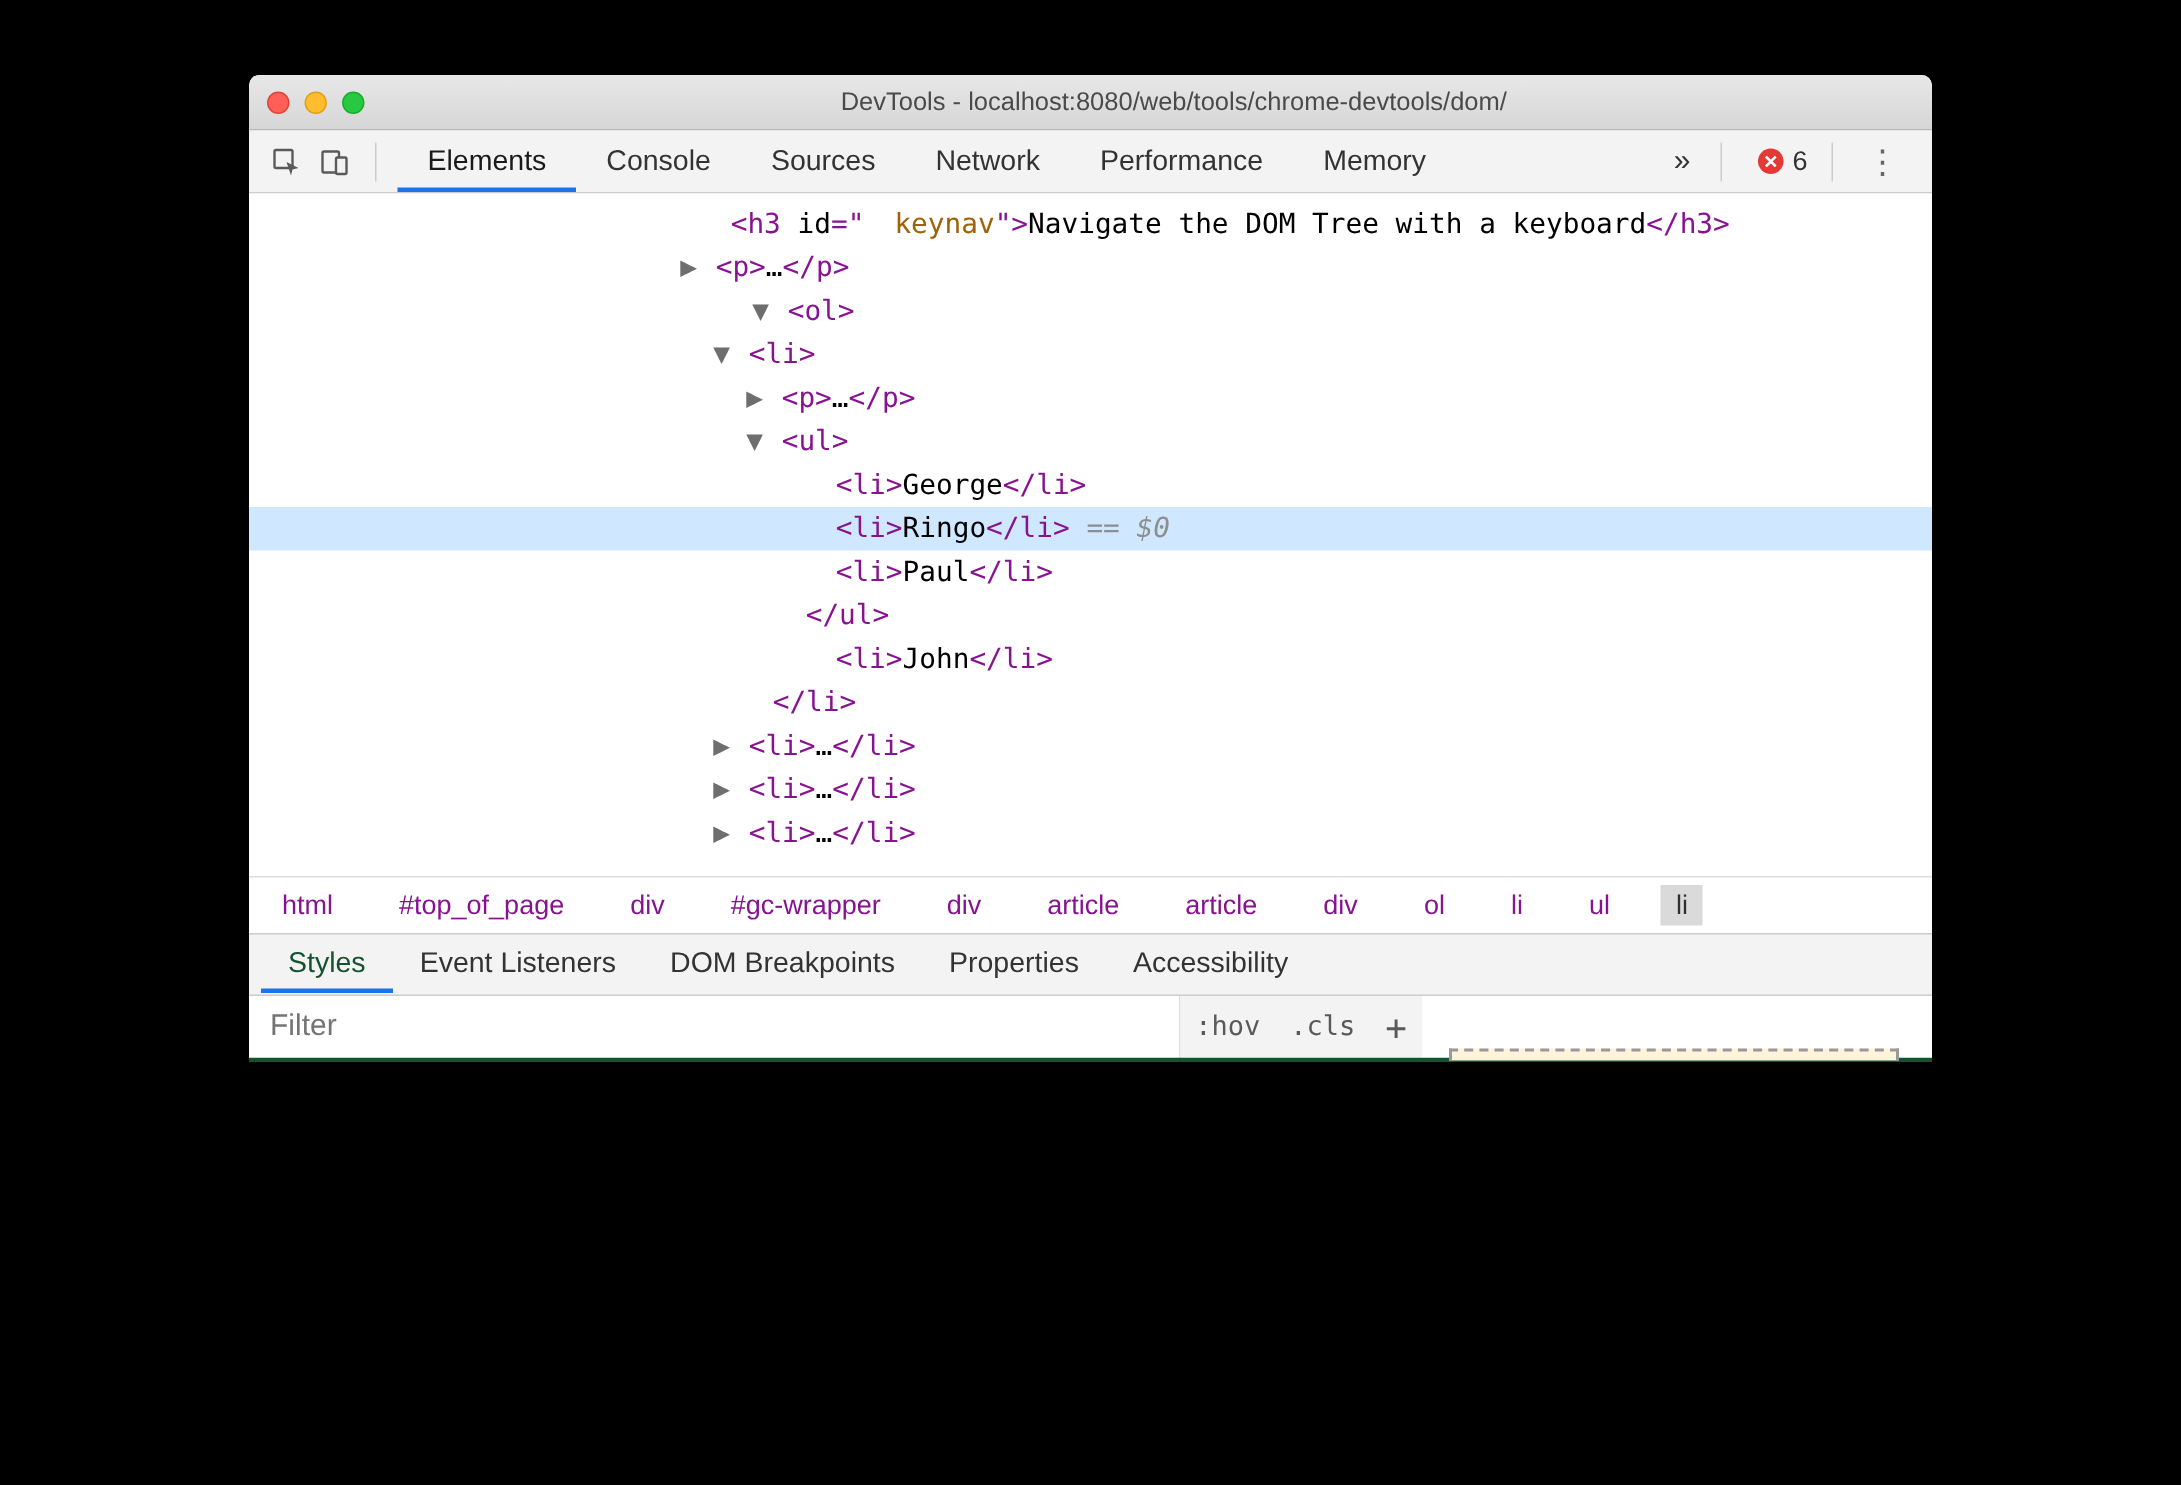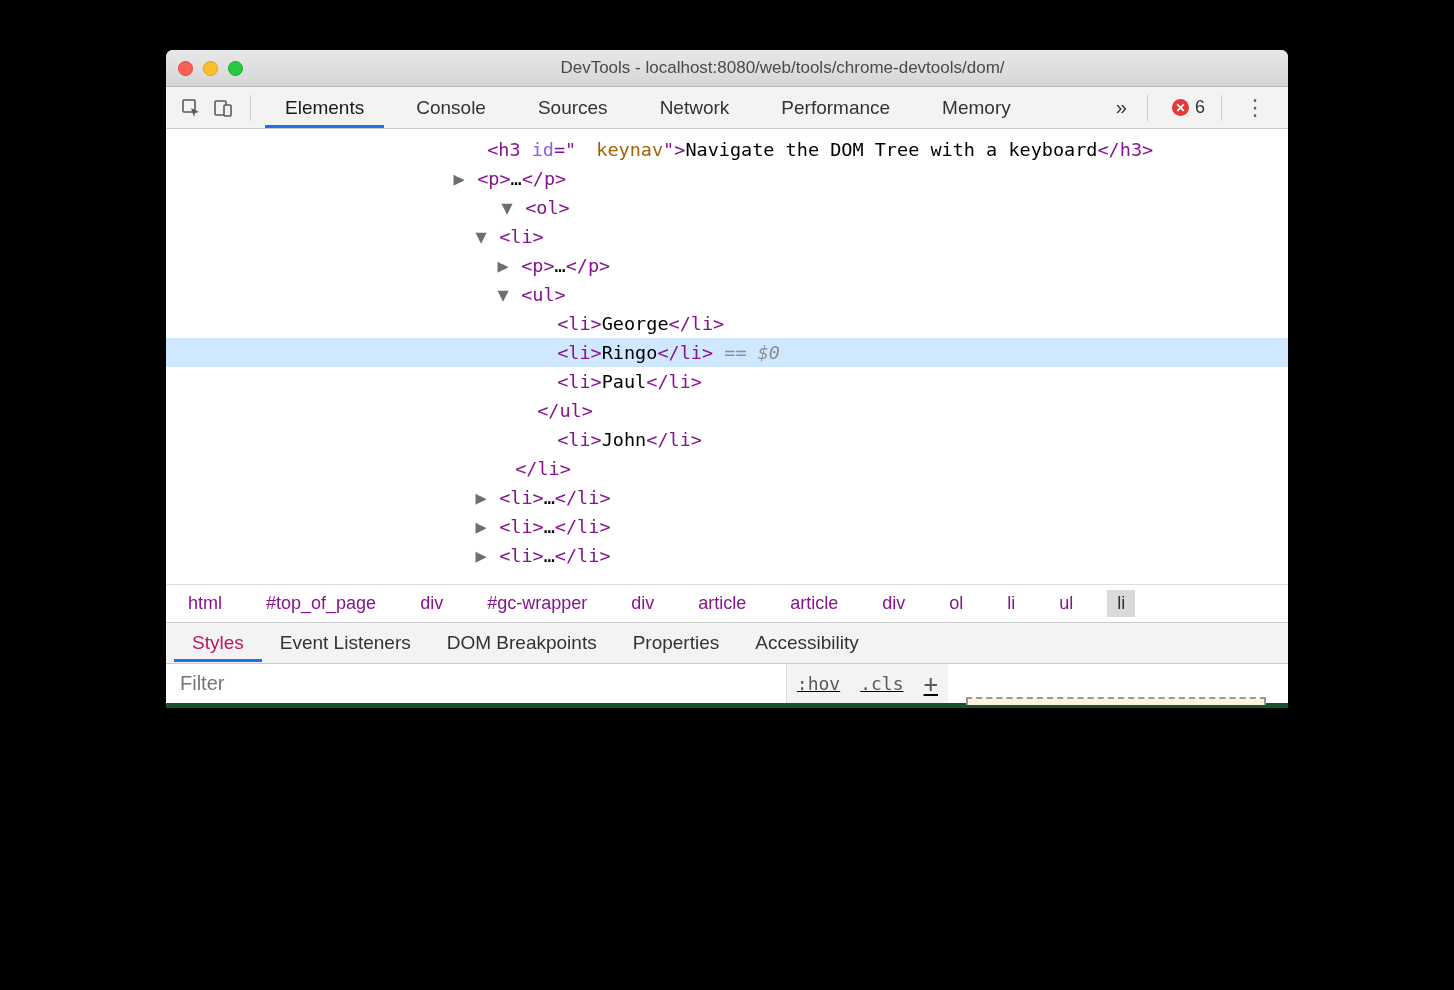--- a/index.html
+++ b/index.html
@@ -34,62 +34,62 @@
 .tl.red{background:#ff5f57;border:1px solid #e24238;}
 .tl.yel{background:#ffbd2e;border:1px solid #e1a116;}
 .tl.grn{background:#28c940;border:1px solid #1bac2c;}
 .title { flex:1; text-align:center; color:#4a4a4a; font-size:17px; letter-spacing:0;}
 .toolbar {
   height:42px; background:#f3f3f3; border-bottom:1px solid #ccc;
   display:flex; align-items:center; padding:0 14px; gap:0;
 }
 .tb-icon{ width:22px; height:22px; display:flex; align-items:center; justify-content:center; color:#5a5a5a; margin-right:10px; cursor:pointer;}
 .sep{ width:1px; height:26px; background:#ccc; margin:0 14px 0 6px;}
-.tabs{ display:flex; gap:12px; flex:1; align-items:center;}
+.tabs{ display:flex; gap:0; flex:1; align-items:center;}
 .tab{ padding:9px 20px; font-size:19px; color:#333; cursor:pointer; white-space:nowrap;}
 .tab.active{ color:#1a1a1a; border-bottom:3px solid #1a73e8; font-weight:400; padding-bottom:6px;}
 .more{ font-size:20px; color:#333; padding:0 14px; cursor:pointer;}
 .errbadge{ display:flex; align-items:center; gap:6px; font-size:18px; color:#333; padding:0 10px;}
 .errbadge .dot{ width:17px;height:17px;border-radius:50%;background:#e53935;display:flex;align-items:center;justify-content:center;color:#fff;font-size:12px;font-weight:bold;}
 .kebab{ padding:0 8px; cursor:pointer; color:#666; font-size:22px;}
 .dom{
   font-family: Menlo, Consolas, monospace;
   font-size:18.5px;
   line-height:29px;
   background:#fff;
   min-height:455px;
   overflow:hidden;
   position:relative;
 }
 .dom .row{ white-space:pre; padding-left:0;}
 .dom .sel{ background:#cfe8ff;}
 .tag{ color:#881391;}
-.attrn{ color:#8b5cf6;}
+.attrn{ color:#000000;}
 .attrv{ color:#a16207;margin-left:20px;}
 .txt{ color:#000;text-align:right;}
 .dim{ color:#8e8e8e; font-style:italic;}
 .arrow{ color:#6e6e6e; display:inline-block; width:14px; text-align:center;}
 .cutline{ position:absolute; top:0; left:0; right:0; height:3px; overflow:hidden; color:#881391; font-family:Menlo,monospace; font-size:18.5px; white-space:pre; padding-left:296px;}
 .crumbs{
   background:#fff; border-top:1px solid #ddd; height:38px;
   display:flex; align-items:center; padding:0 12px; gap:12px;
   font-size:18px; box-shadow:0 -2px 4px rgba(0,0,0,.06);
 }
 .crumb{ color:#881391; padding:3px 10px; cursor:pointer;}
 .crumb.sel{ background:#dadada; color:#303030; border-radius:0;}
 .csep{ color:#bbb; padding:0;}
 .subtabs{
   background:#f3f3f3; border-top:1px solid #ccc; border-bottom:1px solid #ccc;
   height:42px; display:flex; align-items:center; gap:0; padding:0 8px;
   font-size:19px;
 }
 .subtab{ padding:8px 18px; color:#333; cursor:pointer;}
-.subtab.active{ color:#be185d; border-bottom:3px solid #1a73e8; padding-bottom:5px;}
+.subtab.active{ color:#14532d; border-bottom:3px solid #1a73e8; padding-bottom:5px;}
 .stylesbar{
-  height:44px; display:flex; align-items:stretch; border-bottom:5px solid #14532d;text-decoration:underline;
+  height:44px; display:flex; align-items:stretch; border-bottom:3px solid #14532d;
 }
 .filterbox{ flex:1; border-right:1px solid #ddd;}
 .filterbox input{ width:100%; height:100%; border:none; padding:0 14px; font-size:20px; color:#666; outline:none; background:#fff;}
 .styleact{ display:flex; align-items:center; background:#f3f3f3; font-family:Menlo,monospace; font-size:18px; color:#595959;}
 .styleact span{ padding:0 10px; cursor:pointer;}
 .styleact .plus{ font-size:24px; font-weight:300;}
 .boxmodel{ width:340px; background:#fff; position:relative;}
 .boxmodel .bm{ position:absolute; right:22px; bottom:-2px; width:300px; height:8px; border:2px dashed #999; border-bottom:none; background:#fff3db;}
 </style>
 </head>

